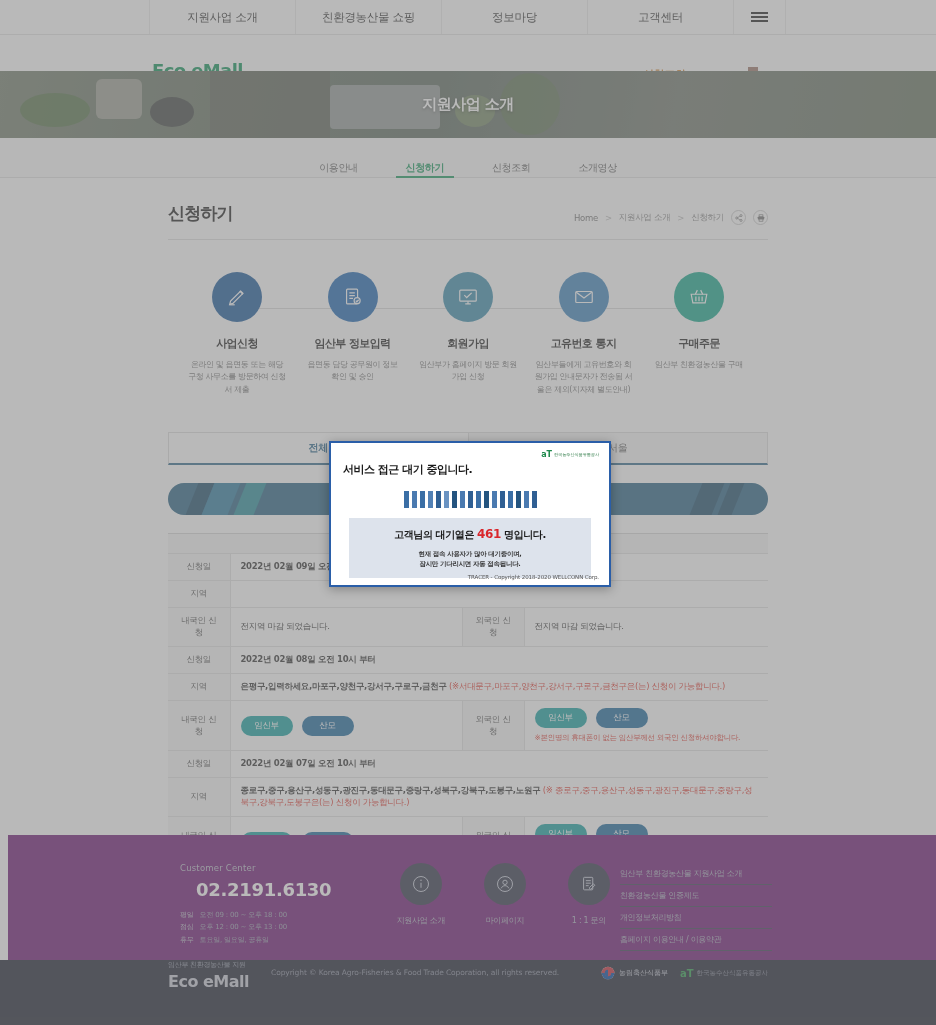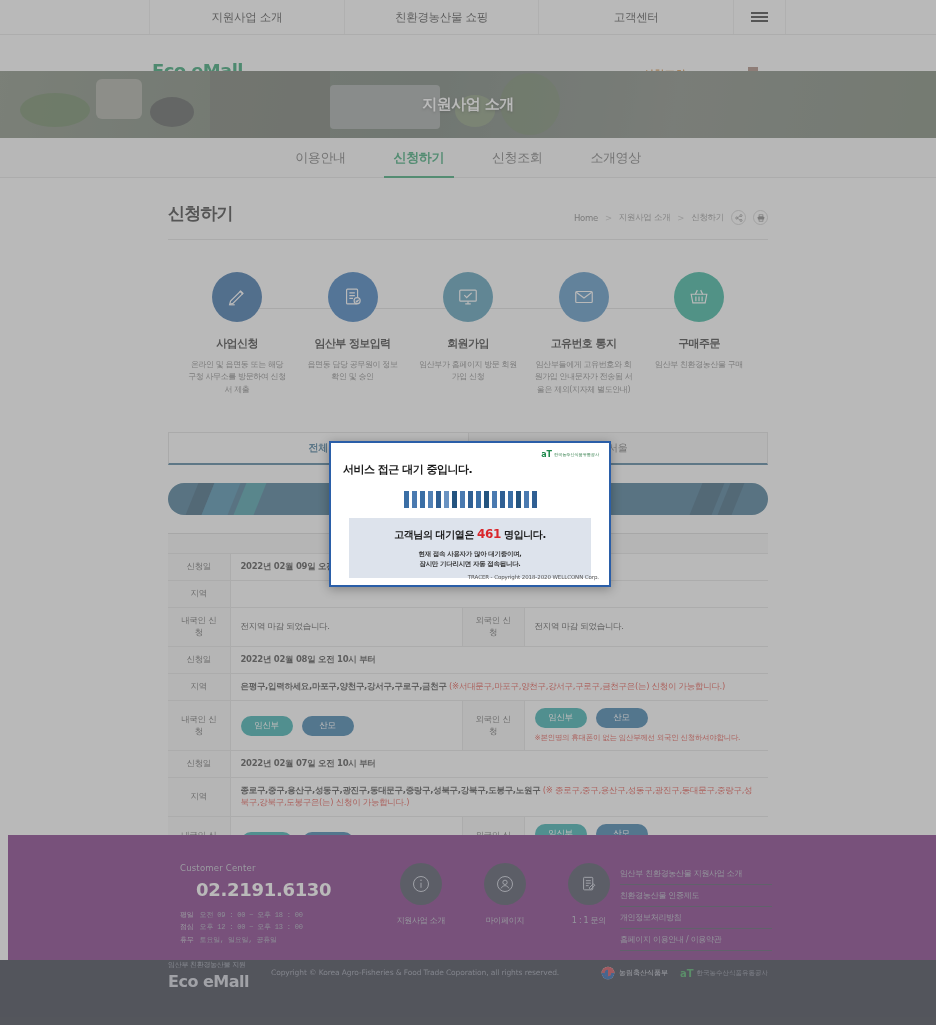--- a/index.html
+++ b/index.html
@@ -44,21 +44,21 @@
   .charblob { position:absolute; left: 718px; top: 28px; width: 64px; height: 42px; }
 
   
   .hero { position: relative; height: 67px; background: linear-gradient(100deg,#8e9a86 0%, #7d8a78 22%, #6f7f74 46%, #8a9186 72%, #7b8a73 100%); overflow: hidden; }
   .hero .veg { position:absolute; border-radius:50%; }
   .hero .h1 { position: relative; z-index: 3; text-align: center; line-height: 67px; color: #fff; font-size: 15px; font-weight: bold; letter-spacing: -0.5px; text-shadow: 0 1px 3px rgba(0,0,0,.4); }
   .hero::after { content:""; position:absolute; inset:0; background: rgba(60,68,58,0.30); }
 
   
   .subtabs { height: 40px; background: #fafafa; border-bottom: 1px solid #e3e3e3; display:flex; justify-content:center; align-items:center; gap: 40px; }
-  .subtab { font-size: 13px; color: #666; letter-spacing: -0.4px; padding: 0 4px; height: 40px; line-height: 40px; position: relative; }
+  .subtab { font-size: 10px; color: #666; letter-spacing: -0.4px; padding: 10px 4px; height: 40px; line-height: 40px; position: relative; }
   .subtab.active { color: #1f9c63; font-weight: bold; }
   .subtab.active::after { content:""; position:absolute; left: -6px; right: -6px; bottom: 0; height: 2px; background: #1f9c63; }
 
   
   .wrap { width: 600px; margin: 0 auto; position: relative; }
 
   .pagehead { display:flex; align-items:flex-end; justify-content: space-between; padding: 24px 0 14px; }
   .pagetitle { font-size: 17px; font-weight: bold; color: #222; letter-spacing: -0.8px; }
   .crumbs { display:flex; align-items:center; gap:7px; font-size: 8.5px; color: #8a8a8a; letter-spacing:-0.3px;}
   .crumbs .sep { color:#bbb; }
@@ -97,21 +97,21 @@
   .pill.teal { background: #19a2a2; }
   .pill.blue { background: #1d6a9e; }
   .note { font-size: 7.5px; color: #e13c32; margin-top: 5px; letter-spacing:-0.3px;}
 
   
   .footer { position:absolute; left:8px; right:0; top: 835px; height: 125px; background: #701a75; }
   .fwrap { width: 600px; margin: 0 auto; display:flex; padding-top: 28px; }
   .fcc { width: 212px; padding-left: 8px;}
   .fcc .lbl { font-size: 8.5px; color: #b9bcc9; letter-spacing: 0.2px; }
   .fcc .tel { font-size: 18px; color: #fff; font-weight: bold; margin: 6px 16px 9px; letter-spacing: -0.3px;}
-  .fcc .hrow { font-size: 7px; color: #9ba0b2; line-height: 1.75; letter-spacing:-0.2px;font-family:Liberation Mono, monospace;}
+  .fcc .hrow { font-size: 7px; color: #9ba0b2; line-height: 1.75; letter-spacing:-0.2px;}
   .fcc .hrow b { color:#b9bcc9; font-weight: normal; margin-right:6px;}
   .ficons { display:flex; gap: 22px; padding-left: 16px; }
   .ficon { text-align:center; width: 62px;}
   .ficon .cc { width: 42px; height: 42px; border-radius: 50%; background: #32374b; margin: 0 auto 10px; display:flex; align-items:center; justify-content:center;}
   .ficon .lb { font-size: 8px; color: #aeb2c2; letter-spacing:-0.3px;}
   .flinks { margin-left: auto; width: 160px; }
   .flinks a { display:block; font-size: 8px; color: #a9adbe; padding: 5px 0 5px; border-bottom: 1px solid #3a3f52; text-decoration:none; letter-spacing:-0.3px;}
   .flinks a:last-child { border-bottom: 1px solid #3a3f52; }
 
   .botbar { position:absolute; left:0; right:0; top: 960px; height: 65px; background: #1e2231; }
@@ -151,20 +151,23 @@
 
     <div class="topnav">
       <div class="spacer"></div>
       <div class="navitem">
           <span>지원사업 소개</span>
         </div>
       <div class="navitem">
           <span>친환경농산물 쇼핑</span>
         </div>
       <div class="navitem">
+          <span>정보마당</span>
+        </div>
+      <div class="navitem">
           <span>고객센터</span>
         </div>
       <div class="burger">
           <div>
             <i></i>
             <i></i>
             <i></i>
           </div>
         </div>
       <div class="tail"></div>

